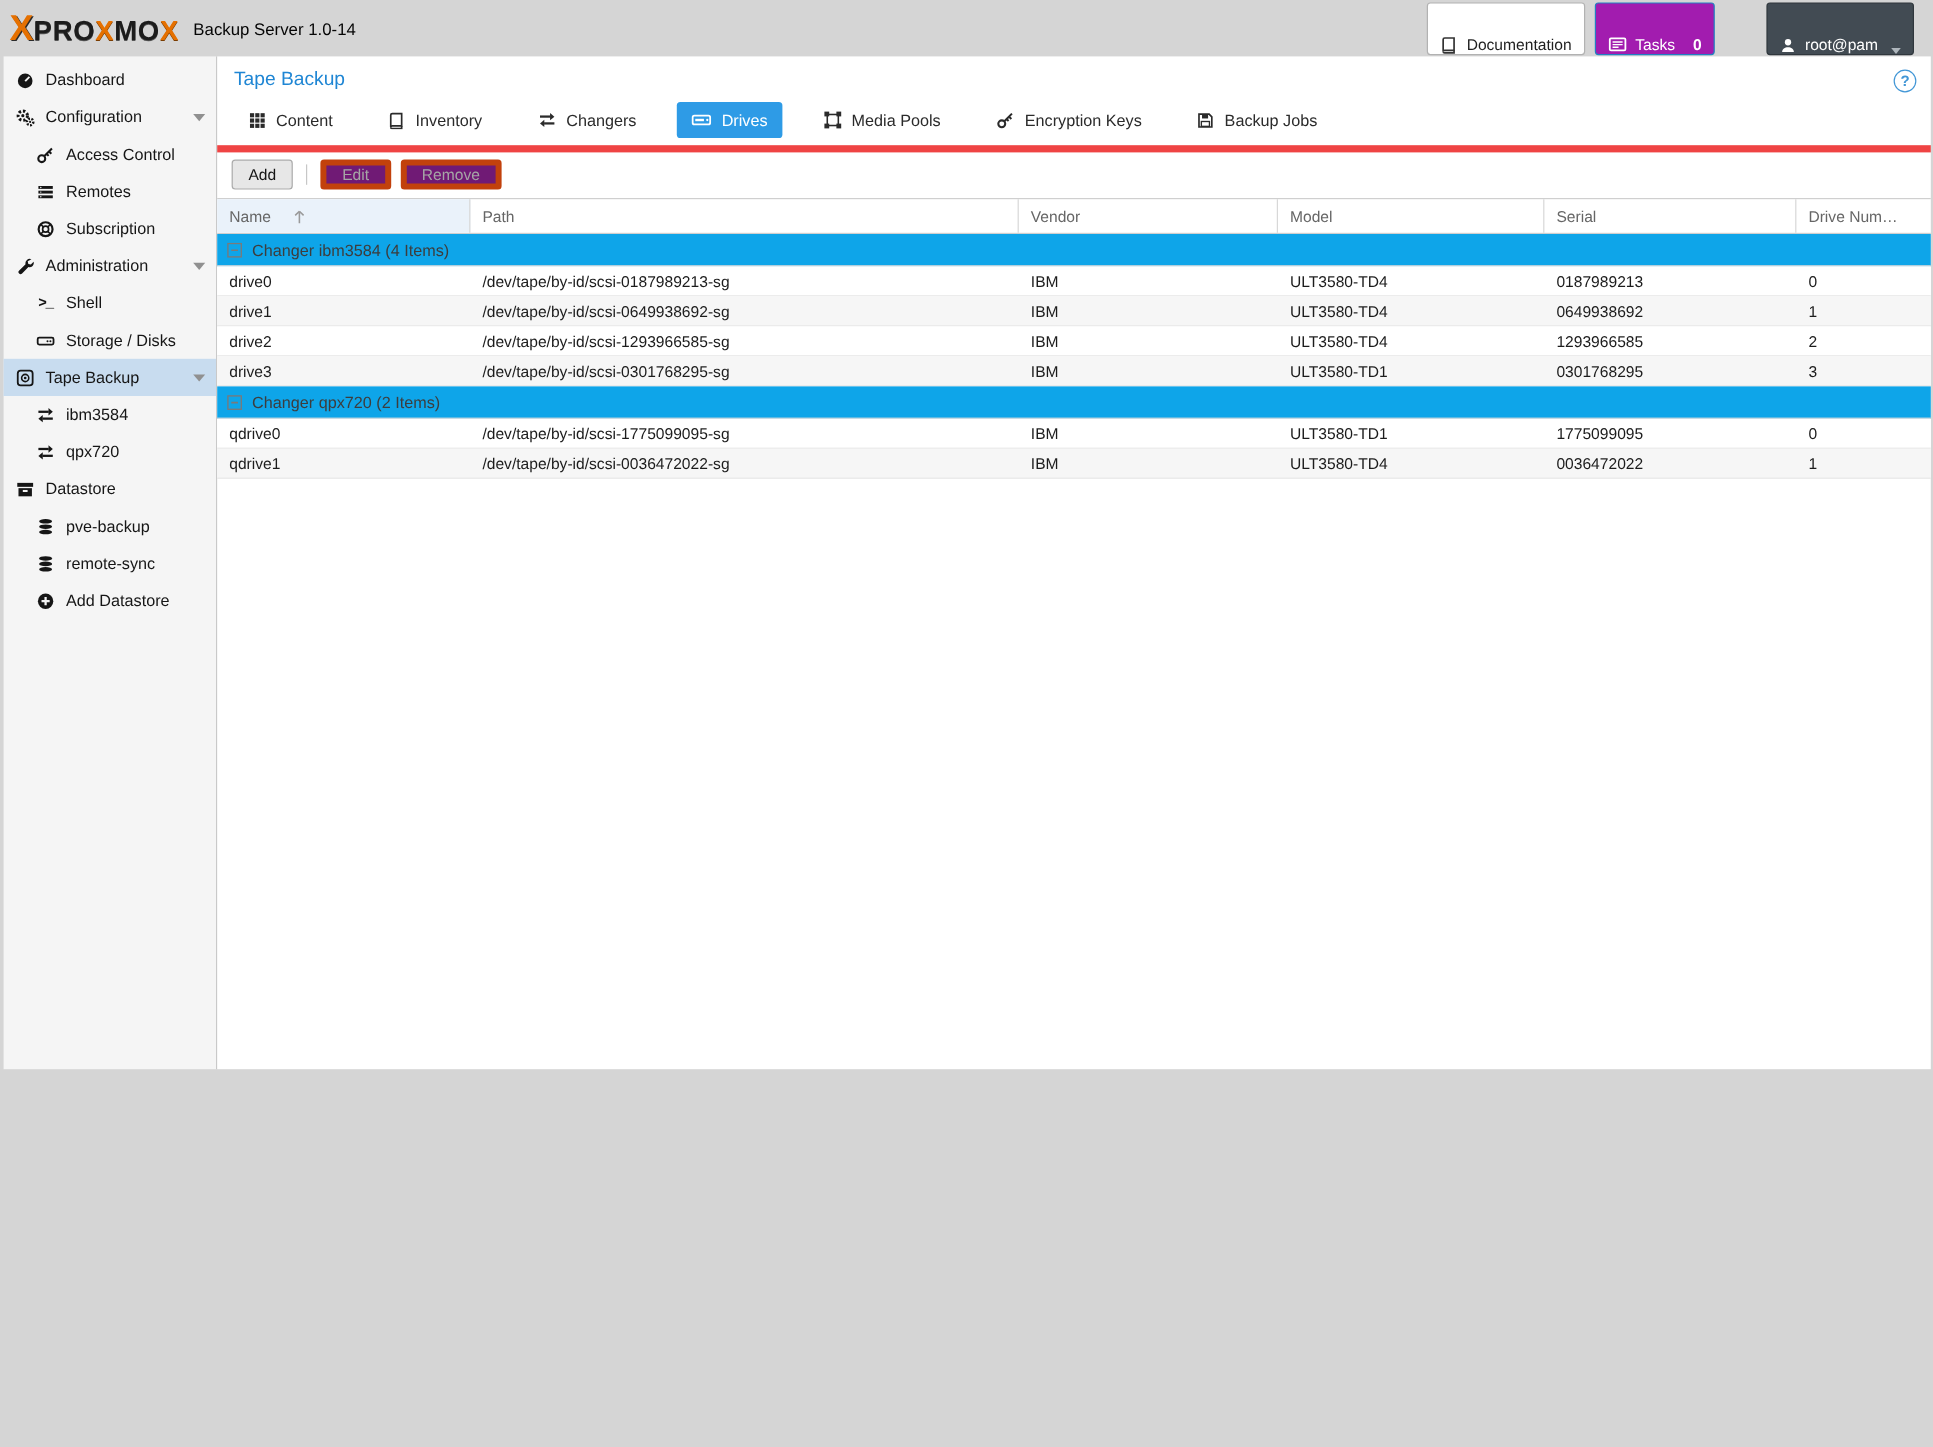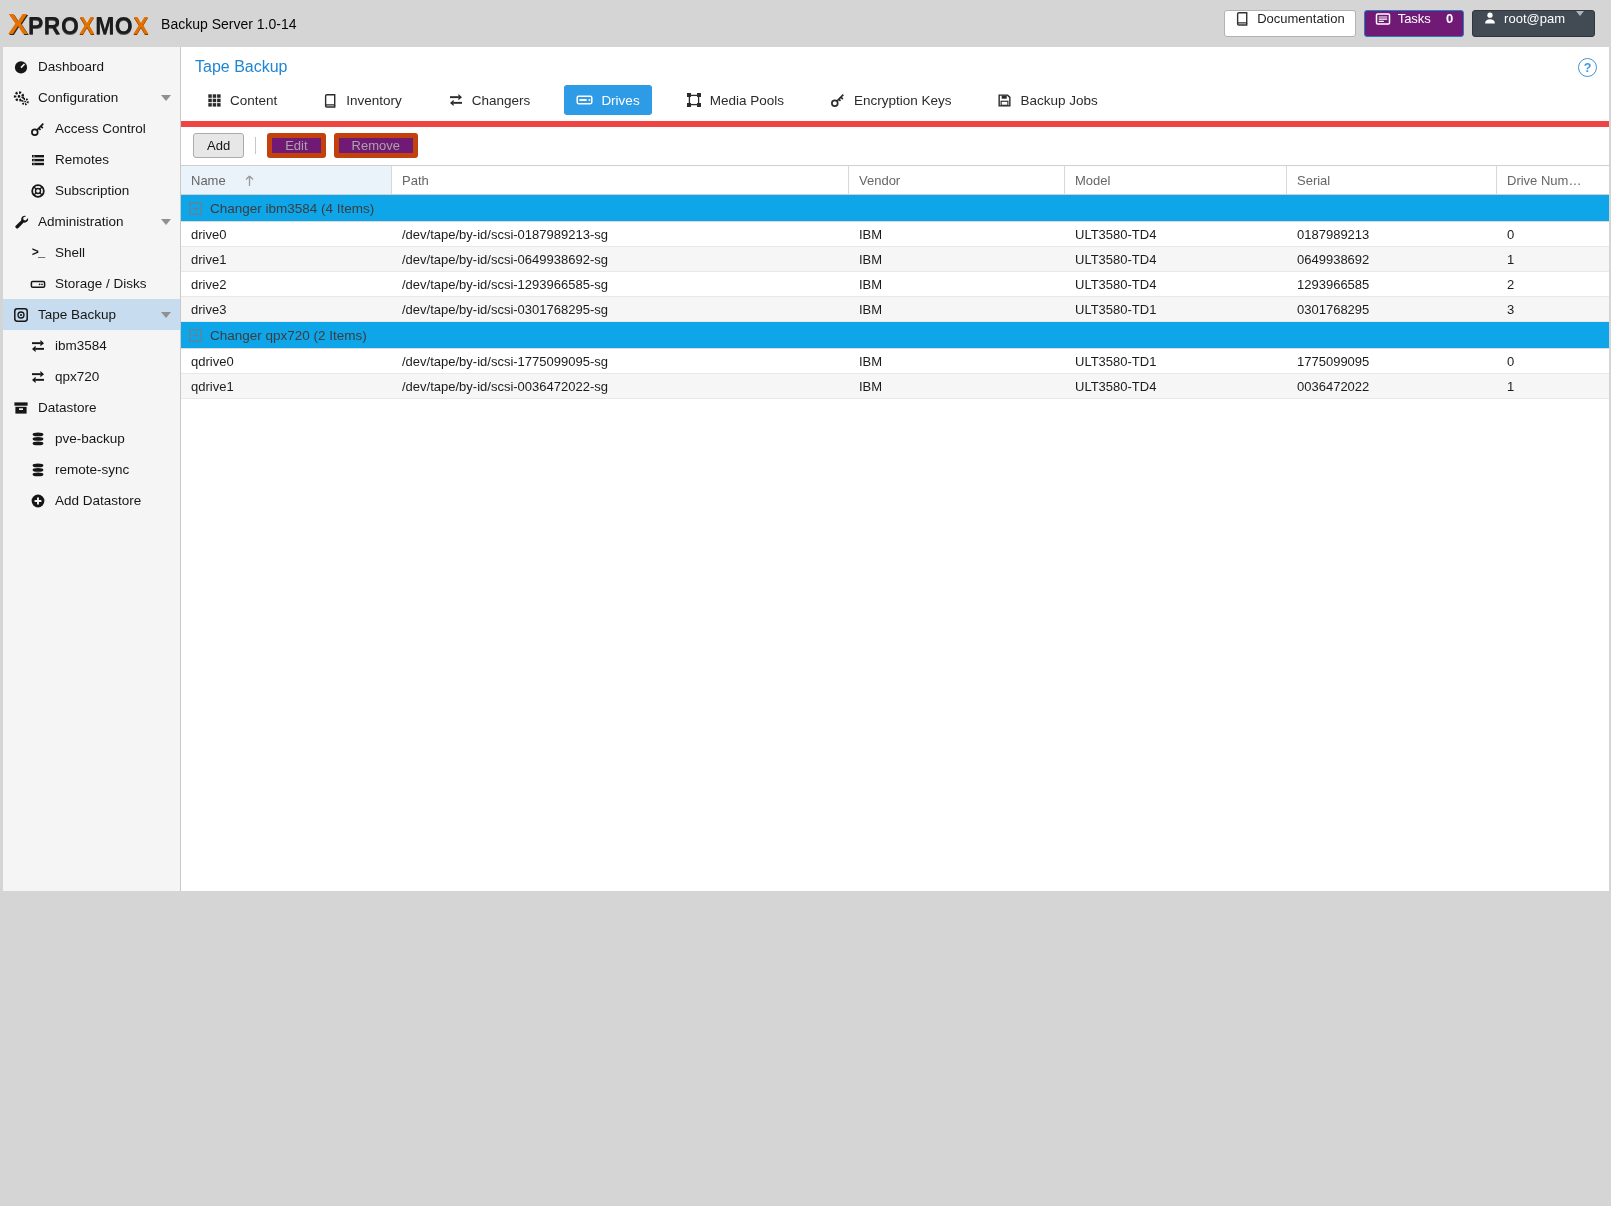--- a/index.html
+++ b/index.html
@@ -15,25 +15,25 @@
   
   .top-header { height:47px; display:flex; align-items:center; padding:0 16px 0 8px; background:#d5d5d5; }
   .logo { display:flex; align-items:baseline; gap:2px; }
   .logo-mark { font-weight:bold; font-size:30px; color:#e57000; line-height:1;
                text-shadow:1px 1px 0 #2b2b2b; letter-spacing:-2px; font-style:normal; }
   .logo-word { font-weight:bold; font-size:23px; letter-spacing:.5px; line-height:1; }
   .logo-word .dk { color:#1c1c1c; text-shadow:0 1px 0 #555; }
   .logo-word .or { color:#e57000; text-shadow:0 1px 0 #7a3c00; }
   .app-title { margin-left:12px; font-size:14px; color:#050505; }
   .header-right { margin-left:auto; display:flex; align-items:center; gap:8px; }
-  .hbtn { display:inline-flex; align-items:flex-start; gap:7px; height:27px; padding:0 10px;
+  .hbtn { display:inline-flex; align-items:flex-end; gap:7px; height:44px; padding:0 10px;
           border-radius:3px; font-size:13px; cursor:pointer; border:1px solid transparent; }
   .hbtn-light { background:#ffffff; border-color:#b2b2b2; color:#1f1f1f; }
-  .hbtn-blue  { background:#701a75; border-color:#2280c2; color:#ffffff; }
-  .hbtn-dark  { background:#424b53; border-color:#30373d; color:#ffffff; }
+  .hbtn-blue  { background:#a21caf; border-color:#2280c2; color:#ffffff; }
+  .hbtn-dark  { background:#424b53; border-color:#30373d; color:#ffffff;margin-left:35px; }
   .tasks-count { font-weight:bold; margin-left:8px; }
   .caret-down { width:0; height:0; border-left:4.5px solid transparent; border-right:4.5px solid transparent;
                 border-top:5px solid #aeb6bc; margin-left:4px; }
 
   
   .frame { display:flex; height:844px; padding:0 2px 0 3px; gap:0; }
 
   
   .sidebar { width:178px; background:#f5f5f5; border-right:1px solid #c9c9c9; padding-top:4px; }
   .side-item { position:relative; height:31px; display:flex; align-items:center; gap:9px;

